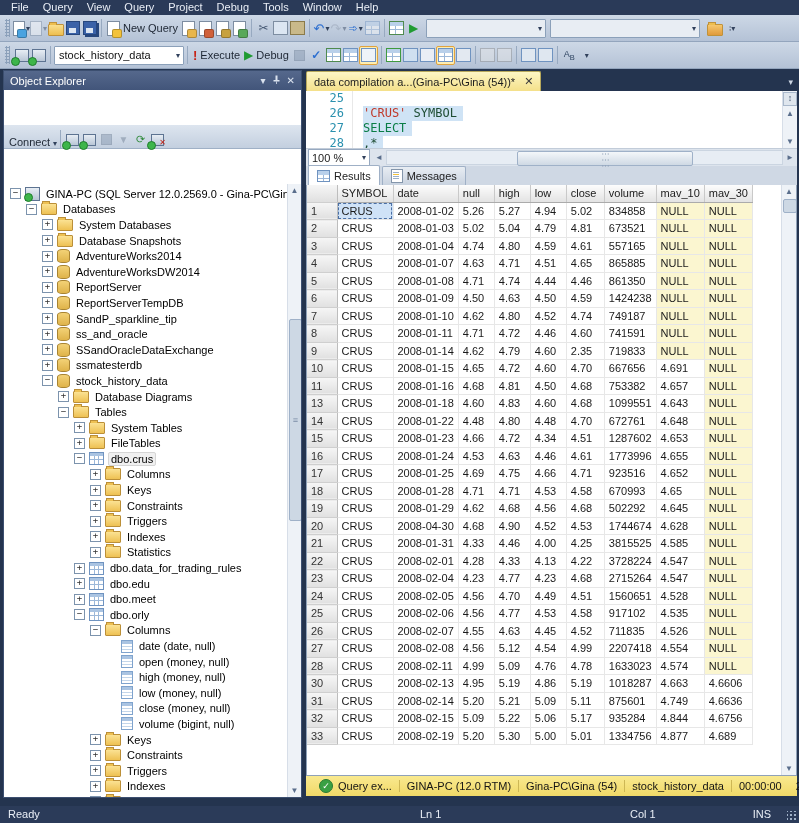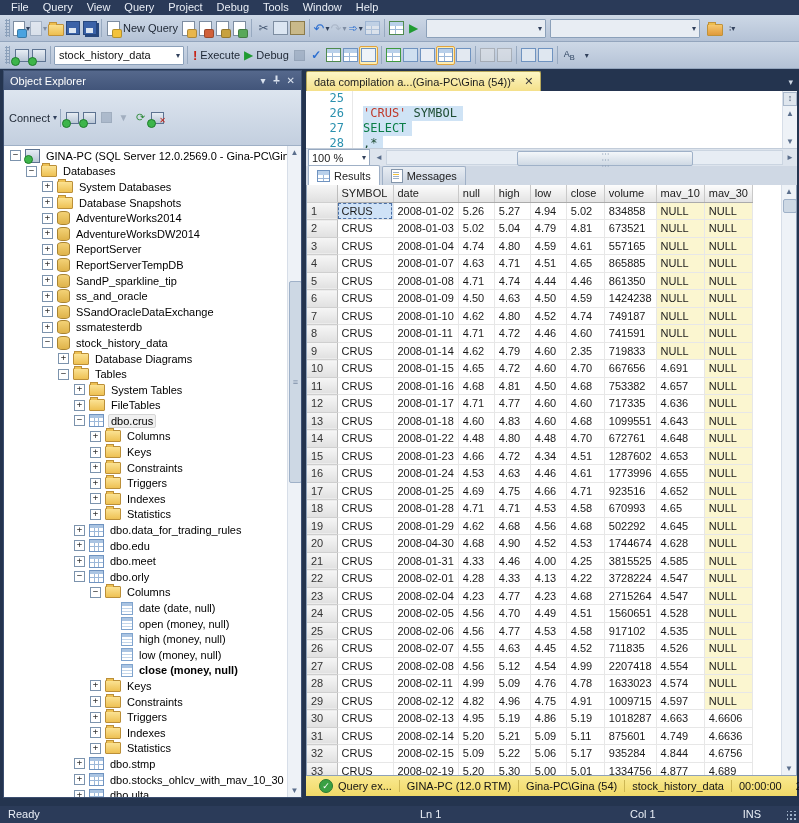--- a/index.html
+++ b/index.html
@@ -35,25 +35,25 @@
   .mini{width:13px;height:12px;border:1px solid #6f93c0;background:
      linear-gradient(#b9d0ea,#b9d0ea) 0 0/100% 4px no-repeat,
      linear-gradient(90deg,transparent 5px,#9cb8d9 5px,#9cb8d9 6px,transparent 6px),
      linear-gradient(transparent 7px,#9cb8d9 7px,#9cb8d9 8px,transparent 8px),#fff;}
   .scissors{font-size:12px;color:#41546f;}
   .undo{color:#2d6fd0;font-size:13px;}
   .redo{color:#8f9bad;font-size:13px;}
   
   .main{flex:1 1 auto;display:flex;min-height:0;padding:1px 2px 0 3px;}
   
-  .oe{width:297px;flex:0 0 auto;display:flex;flex-direction:column;margin-bottom:8px;background:#fff;border:1px solid #3c4f70;}
+  .oe{width:297px;flex:0 0 auto;display:flex;flex-direction:column;margin-bottom:8px;background:#fff;border:1px solid #3c4f70;gap:35px;}
   .oe-title{height:19px;background:linear-gradient(#55688c,#42557a);color:#fff;font-size:11px;display:flex;align-items:center;padding:0 6px;flex:0 0 auto;}
   .oe-title .sp{flex:1;}
   .oe-title .wbtn{color:#dbe3ef;font-size:10px;margin-left:6px;cursor:default;}
-  .oe-tools{height:23px;background:linear-gradient(#dde5ef,#c3cfdf);border-bottom:1px solid #9fb0c6;display:flex;align-items:center;padding:16px 5px;flex:0 0 auto;}
+  .oe-tools{height:23px;background:linear-gradient(#dde5ef,#c3cfdf);border-bottom:1px solid #9fb0c6;display:flex;align-items:flex-end;padding:0 5px;flex:0 0 auto;}
   .oe-tools .clabel{font-size:11px;color:#1d2633;margin-right:2px;}
   .oe-tree{flex:1;position:relative;overflow:hidden;background:#fff;padding-top:2px;}
   .trow{height:15.6px;display:flex;align-items:center;font-size:11px;color:#000;white-space:nowrap;}
   .expander{width:9px;height:9px;border:1px solid #7c93ad;background:#fff;color:#333;font-size:9px;line-height:7px;text-align:center;flex:0 0 auto;margin-right:4px;font-family:"DejaVu Sans Mono",monospace;}
   .expander.none{visibility:hidden;}
   .ticon{flex:0 0 auto;margin-right:4px;position:relative;}
   .server-icon{width:13px;height:12px;background:linear-gradient(#e7edf4,#b9c6d6);border:1px solid #5d7391;}
   .server-icon::after{content:"";position:absolute;left:-2px;bottom:-2px;width:7px;height:7px;border-radius:50%;background:#3db54a;border:1px solid #1f7d2c;}
   .tfolder{width:14px;height:10px;background:linear-gradient(#fbe293,#eec153);border:1px solid #bb8f38;border-radius:1px;position:relative;}
   .tfolder::before{content:"";position:absolute;top:-3px;left:0;width:6px;height:2px;background:#eec153;border:1px solid #bb8f38;border-bottom:none;}
@@ -121,21 +121,21 @@
   .qseg{padding:0 7px;white-space:nowrap;display:flex;align-items:center;}
   .qseg+.qseg{border-left:1px solid #cdb755;}
   .okcirc{width:12px;height:12px;border-radius:50%;background:#3aa043;border:1px solid #2a7a31;color:#fff;font-size:9px;line-height:12px;text-align:center;margin-right:5px;flex:0 0 auto;}
   .qspacer{flex:1;}
   .docpad{height:10px;flex:0 0 auto;}
   
   .statusbar{height:17px;flex:0 0 auto;background:var(--sbbg);position:relative;color:#e9eef6;font-size:11px;}
   .statusbar .s-ready{position:absolute;left:8px;top:2px;}
   .statusbar .s-ln{position:absolute;left:420px;top:2px;}
   .statusbar .s-col{position:absolute;left:630px;top:2px;}
-  .statusbar .s-ins{position:absolute;right:38px;top:2px;}
+  .statusbar .s-ins{position:absolute;right:28px;top:2px;}
   .szgrip{position:absolute;right:2px;bottom:2px;width:10px;height:10px;
     background-image:radial-gradient(circle,#9fb1c8 1px,transparent 1.2px);background-size:4px 4px;background-position:bottom right;}
 </style>
 </head>
 <body>
 
 <div id="app">
 
   <div class="menubar" id="menubar">
       <span class="menu-item">File</span>
@@ -524,24 +524,29 @@
           <div class="trow" style="padding-left: 102px;">
             <span class="expander none">+</span>
             <span class="ticon tcolumn"></span>
             <span class="tlabel">high (money, null)</span>
           </div>
           <div class="trow" style="padding-left: 102px;">
             <span class="expander none">+</span>
             <span class="ticon tcolumn"></span>
             <span class="tlabel">low (money, null)</span>
           </div>
-          <div class="trow" style="padding-left: 102px; font-weight: bold;">
+          <div class="trow" style="padding-left: 102px;">
             <span class="expander none">+</span>
             <span class="ticon tcolumn"></span>
             <span class="tlabel">close (money, null)</span>
+          </div>
+          <div class="trow" style="padding-left: 102px;">
+            <span class="expander none">+</span>
+            <span class="ticon tcolumn"></span>
+            <span class="tlabel">volume (bigint, null)</span>
           </div>
           <div class="trow" style="padding-left: 86px;">
             <span class="expander">+</span>
             <span class="ticon tfolder"></span>
             <span class="tlabel">Keys</span>
           </div>
           <div class="trow" style="padding-left: 86px;">
             <span class="expander">+</span>
             <span class="ticon tfolder"></span>
             <span class="tlabel">Constraints</span>
@@ -808,32 +813,20 @@
                 <td>2008-01-16</td>
                 <td>4.68</td>
                 <td>4.81</td>
                 <td>4.50</td>
                 <td>4.68</td>
                 <td>753382</td>
                 <td>4.657</td>
                 <td class="nullcell">NULL</td>
               </tr>
               <tr>
-                <th class="rowhdr">12</th>
-                <td>CRUS</td>
-                <td>2008-01-17</td>
-                <td>4.71</td>
-                <td>4.77</td>
-                <td>4.60</td>
-                <td>4.60</td>
-                <td>717335</td>
-                <td>4.636</td>
-                <td class="nullcell">NULL</td>
-              </tr>
-              <tr>
                 <th class="rowhdr">13</th>
                 <td>CRUS</td>
                 <td>2008-01-18</td>
                 <td>4.60</td>
                 <td>4.83</td>
                 <td>4.60</td>
                 <td>4.68</td>
                 <td>1099551</td>
                 <td>4.643</td>
                 <td class="nullcell">NULL</td>
@@ -1009,32 +1002,20 @@
               <tr>
                 <th class="rowhdr">28</th>
                 <td>CRUS</td>
                 <td>2008-02-11</td>
                 <td>4.99</td>
                 <td>5.09</td>
                 <td>4.76</td>
                 <td>4.78</td>
                 <td>1633023</td>
                 <td>4.574</td>
-                <td class="nullcell">NULL</td>
-              </tr>
-              <tr>
-                <th class="rowhdr">29</th>
-                <td>CRUS</td>
-                <td>2008-02-12</td>
-                <td>4.82</td>
-                <td>4.96</td>
-                <td>4.75</td>
-                <td>4.91</td>
-                <td>1009715</td>
-                <td>4.597</td>
                 <td class="nullcell">NULL</td>
               </tr>
               <tr>
                 <th class="rowhdr">30</th>
                 <td>CRUS</td>
                 <td>2008-02-13</td>
                 <td>4.95</td>
                 <td>5.19</td>
                 <td>4.86</td>
                 <td>5.19</td>

